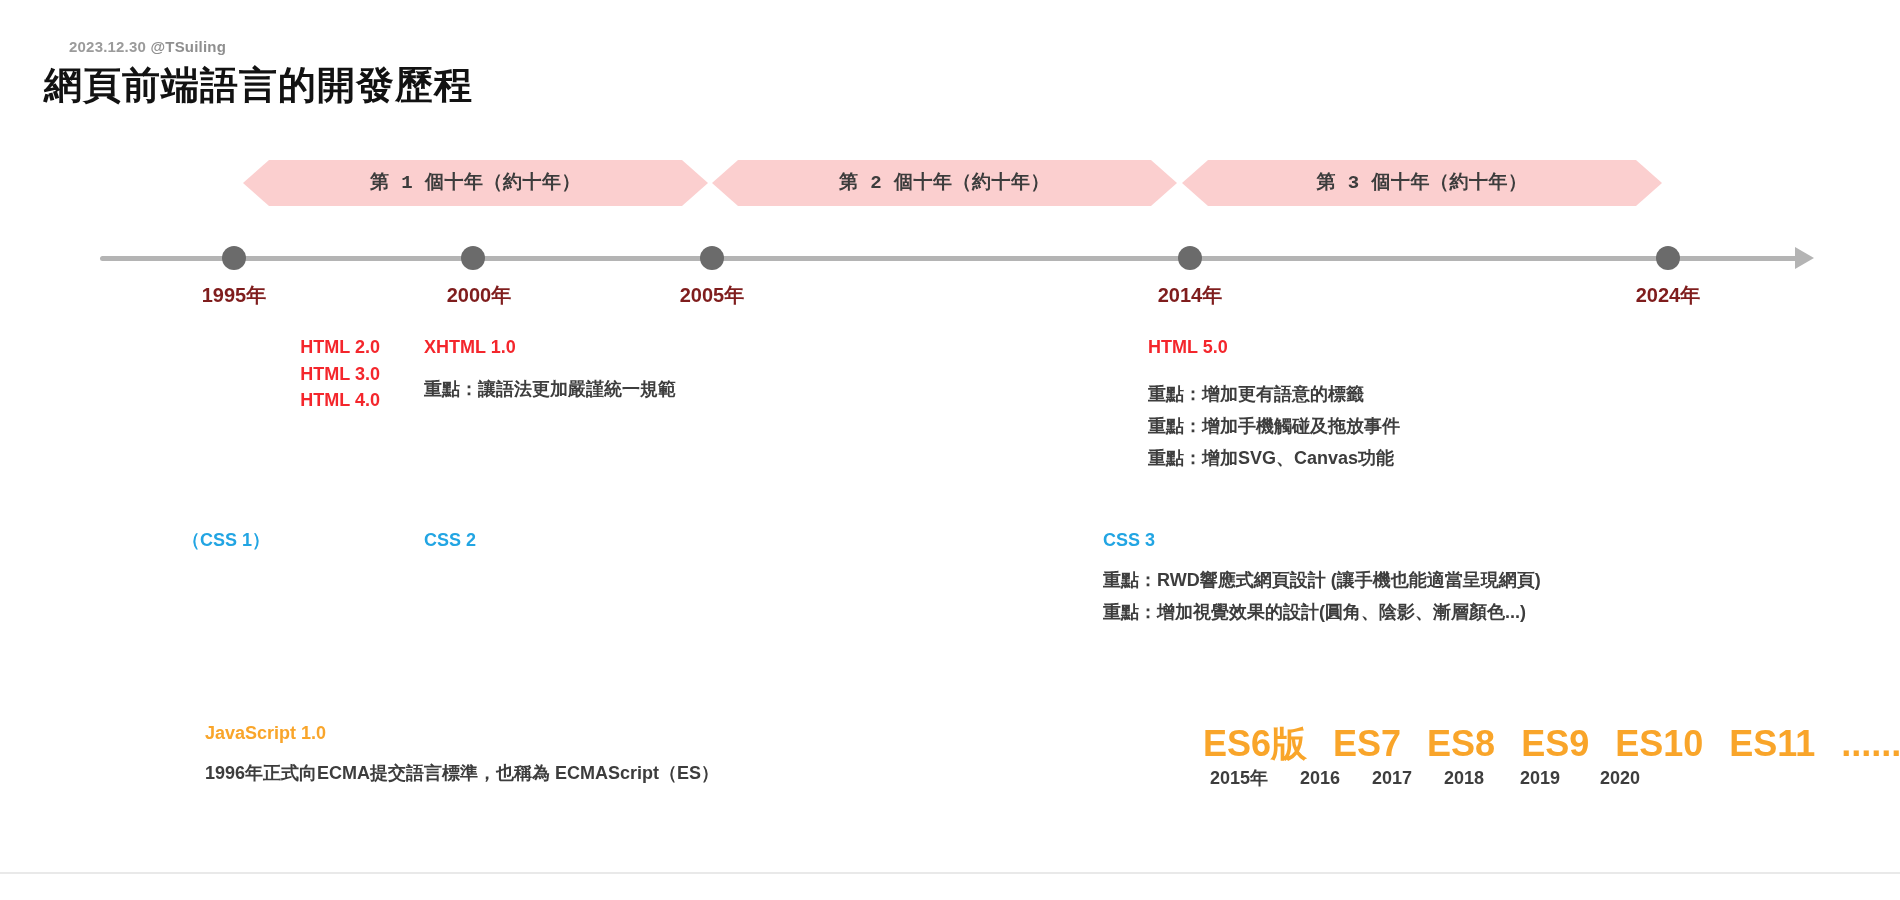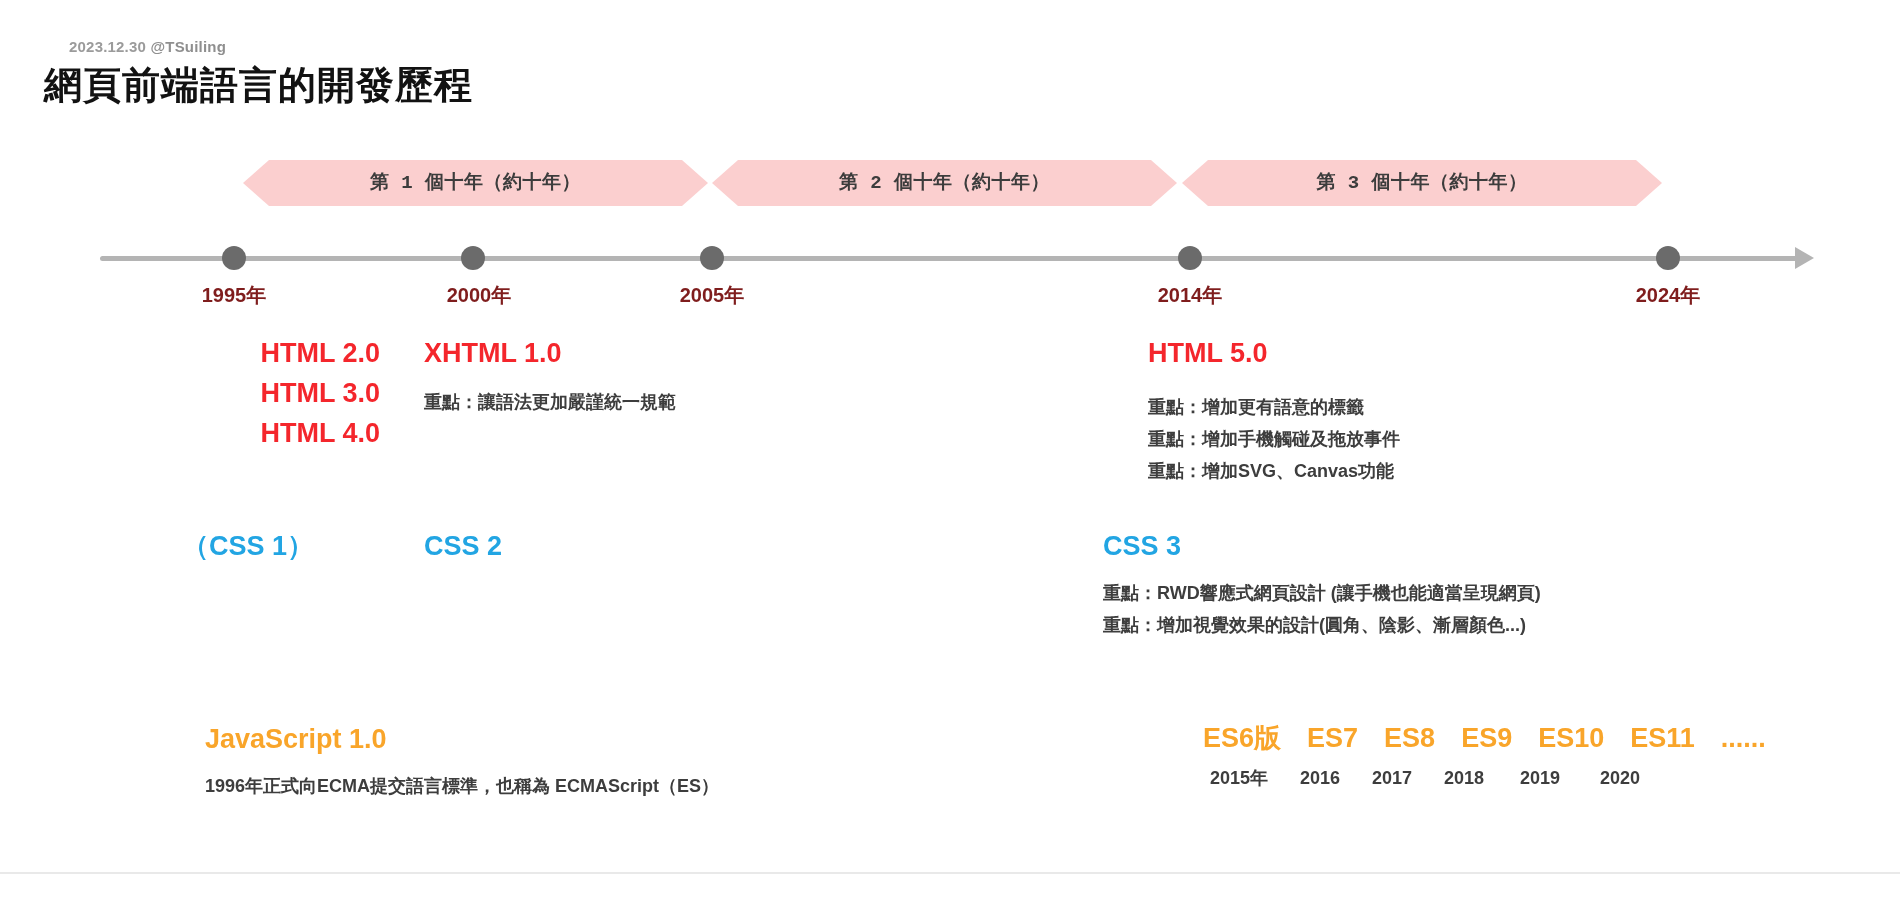--- a/index.html
+++ b/index.html
@@ -90,21 +90,21 @@
     font-size: 20px;
     font-weight: 700;
     color: #7f1d1d;
     transform: translateX(-50%);
     white-space: nowrap;
   }
 
   
   .block { position: absolute; }
   .big {
-    font-size: 27px;
+    font-size: 18px;
     font-weight: 700;
     line-height: 1.48;
     white-space: nowrap;
   }
   .big.html { color: #f4262c; }
   .big.css  { color: #22a5e3; }
   .big.js   { color: #f9a52a; }
   .note {
     font-size: 18px;
     font-weight: 700;
@@ -113,21 +113,21 @@
     white-space: nowrap;
   }
   .html-stack { text-align: right; }
 
   .es-row {
     position: absolute;
     display: flex;
     align-items: baseline;
   }
   .es-row .es {
-    font-size: 27px;
+    font-size: 36px;
     font-weight: 700;
     color: #f9a52a;
     white-space: nowrap;
   }
   .es-years {
     position: absolute;
     display: flex;
     align-items: baseline;
   }
   .es-years .yr {

